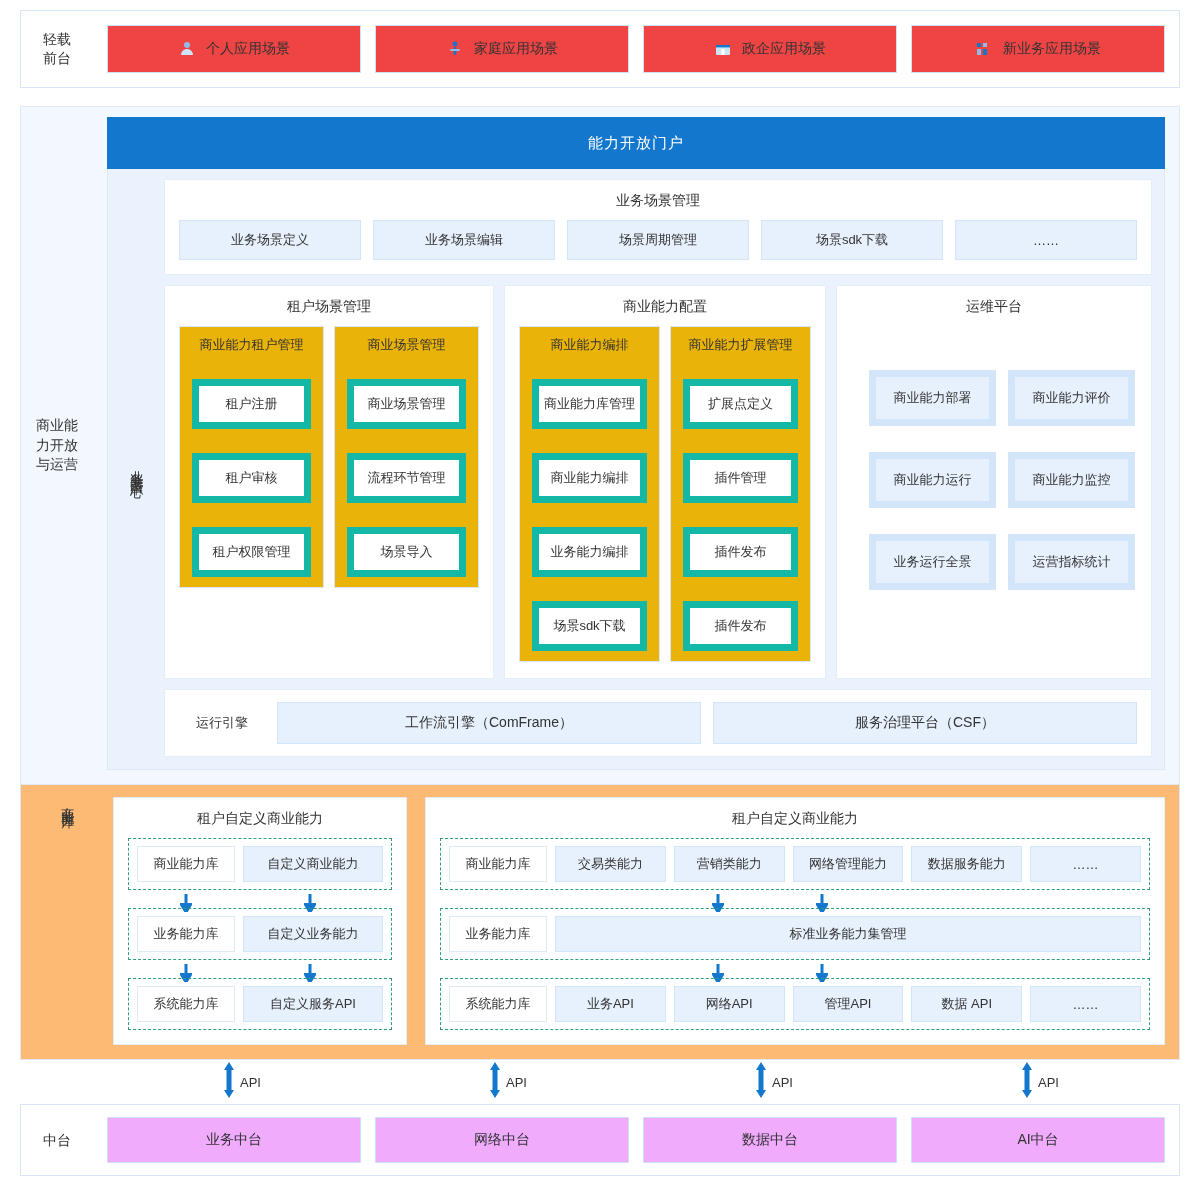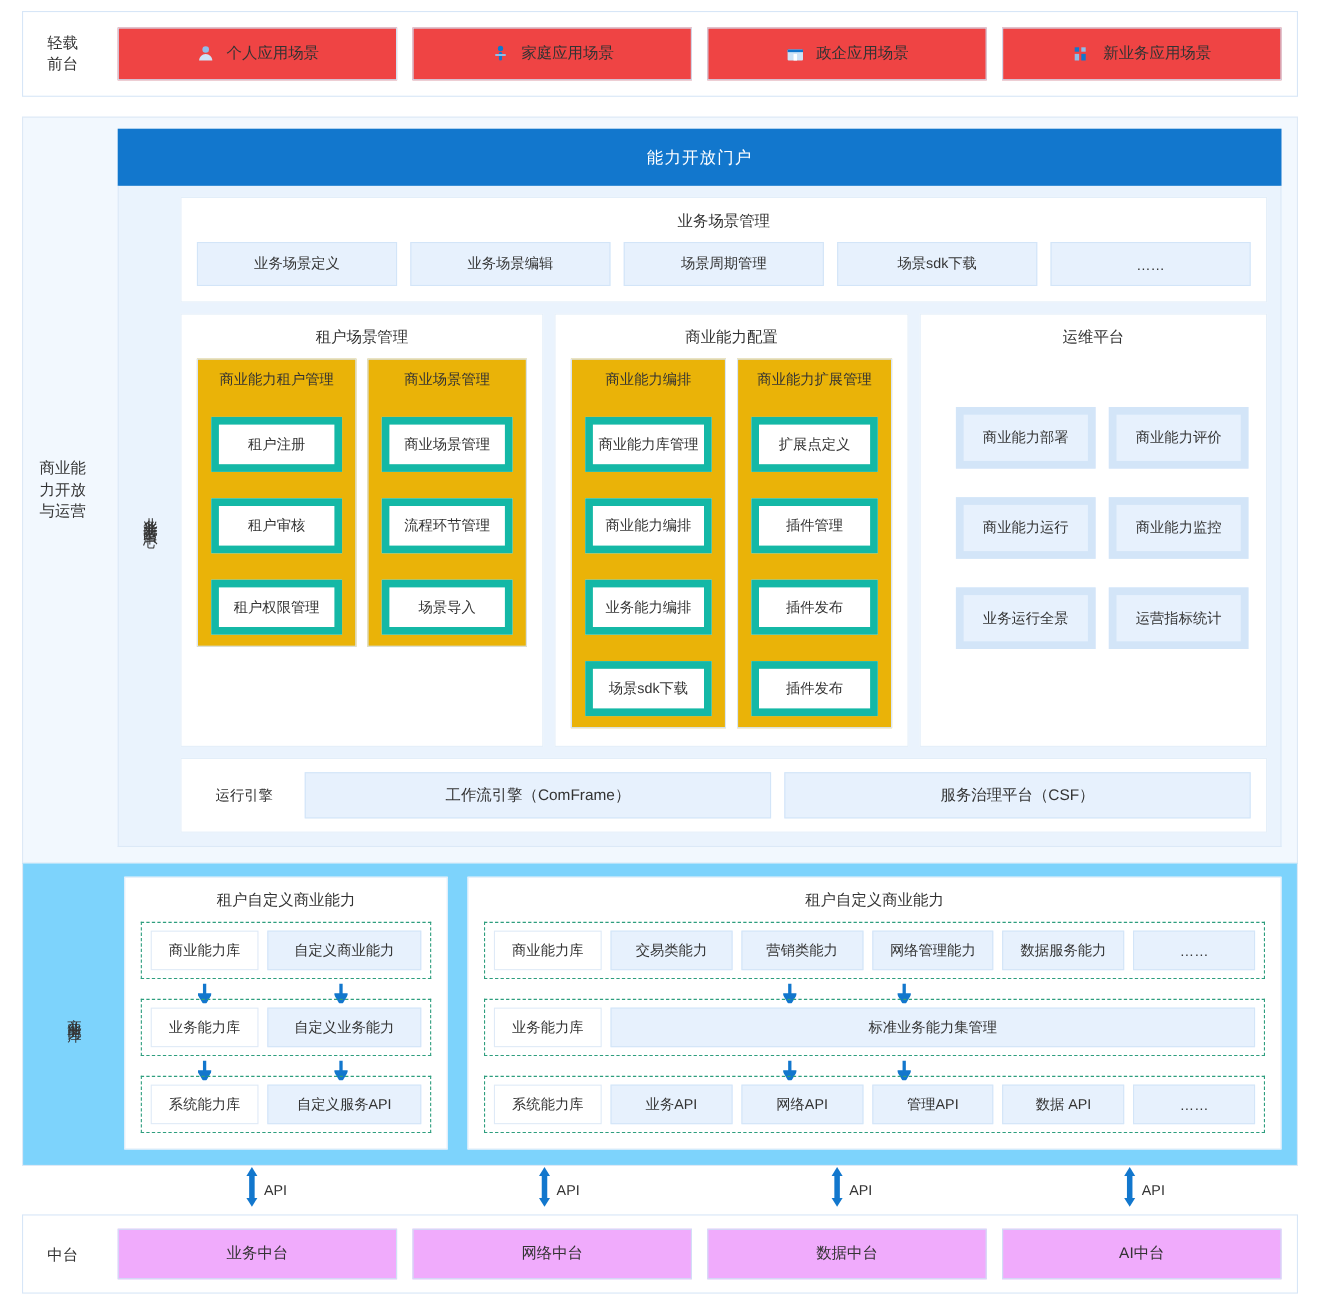--- a/index.html
+++ b/index.html
@@ -235,25 +235,25 @@
     height: 40px;
     background: #e7f1fd;
     border: 1px solid #d3e5f8;
     display: flex;
     align-items: center;
     justify-content: center;
     font-size: 14px;
   }
   
   #lib-band {
-    background: #7dd3fc;
+    background: #fdba74;
     border: 1px solid #dde9f6;
     border-top: none;
     display: flex;
-    align-items: center;
+    align-items: flex-start;
     padding: 12px 14px 14px 0;
     box-sizing: border-box;
   }
   .lib-cols {
     flex: 1;
     display: flex;
     gap: 18px;
   }
   .lib-panel {
     background: #ffffff;

